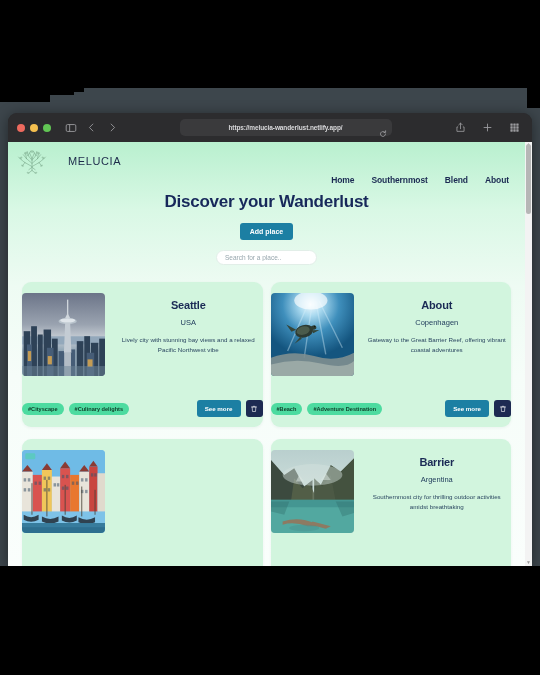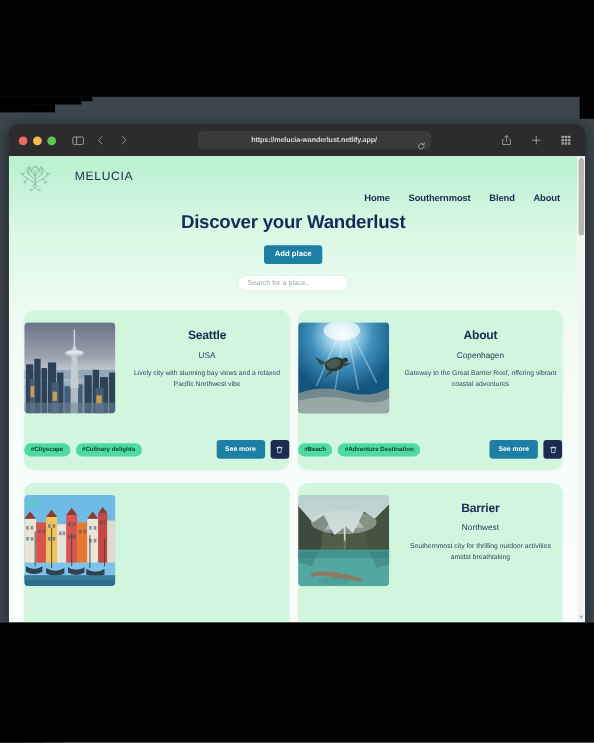--- a/index.html
+++ b/index.html
@@ -685,21 +685,21 @@
                 </g>
                 <g fill="#8d7a62">
                   <path d="M14 86 Q34 80 52 88 L56 92 L44 92 Q28 86 14 90Z"></path>
                   <path d="M50 86 L72 92 L66 95 L48 90Z"></path>
                 </g>
                 <ellipse cx="40" cy="94" rx="18" ry="4" fill="#47928f" opacity=".5"></ellipse>
               </svg>
             </div>
             <div class="card-info">
               <div class="card-city">Barrier</div>
-              <div class="card-country">Northwest</div>
+              <div class="card-country">Argentina</div>
               <div class="card-desc">Southernmost city for thrilling outdoor activities amidst breathtaking</div>
             </div>
           </div>
           <div class="card-footer">
             <div class="tags"></div>
             <div class="card-actions"></div>
           </div>
         </div>
 
       </div>

